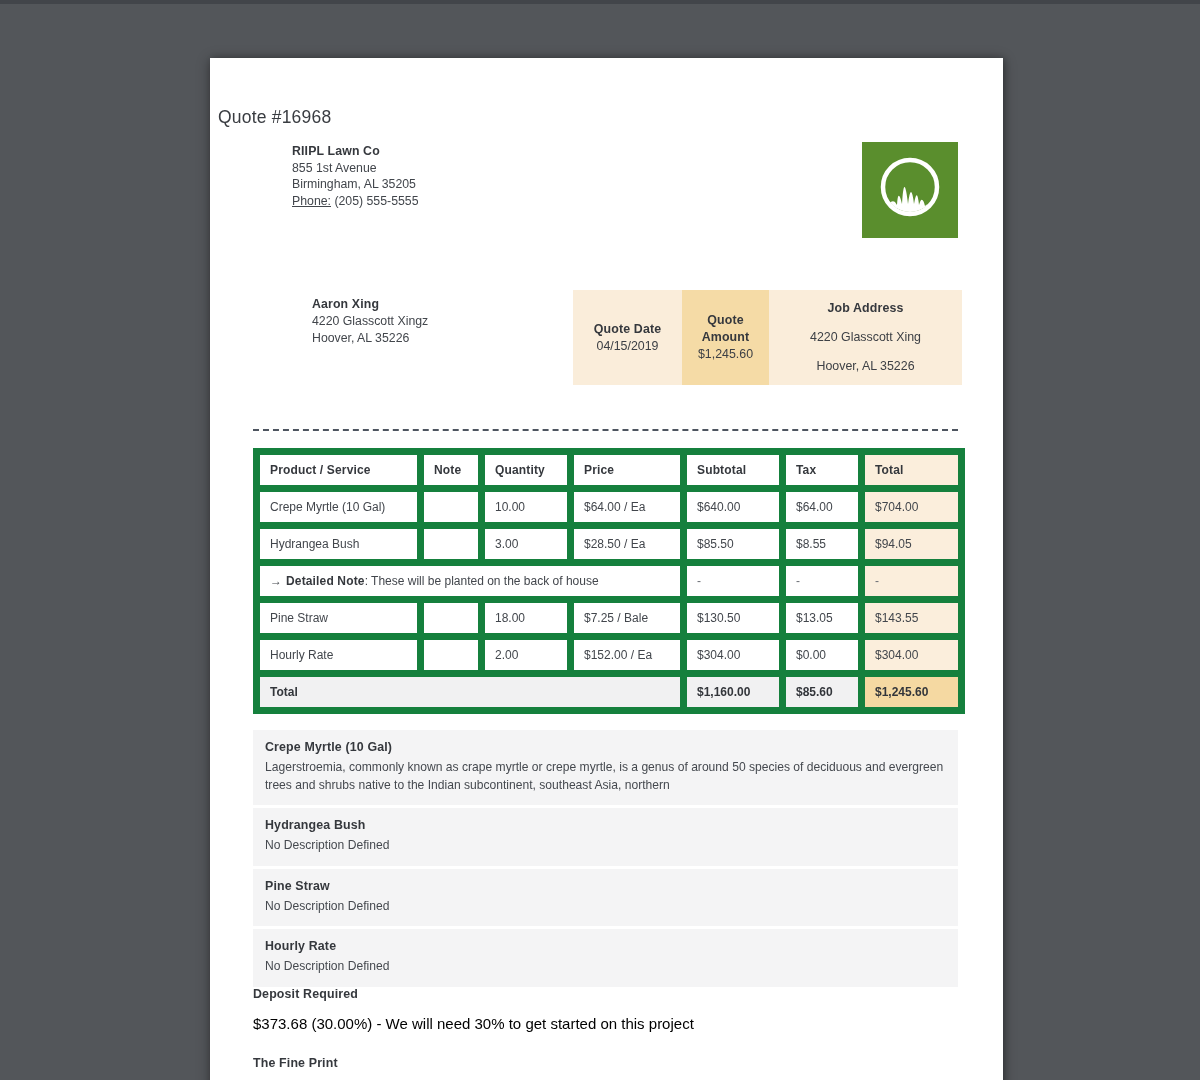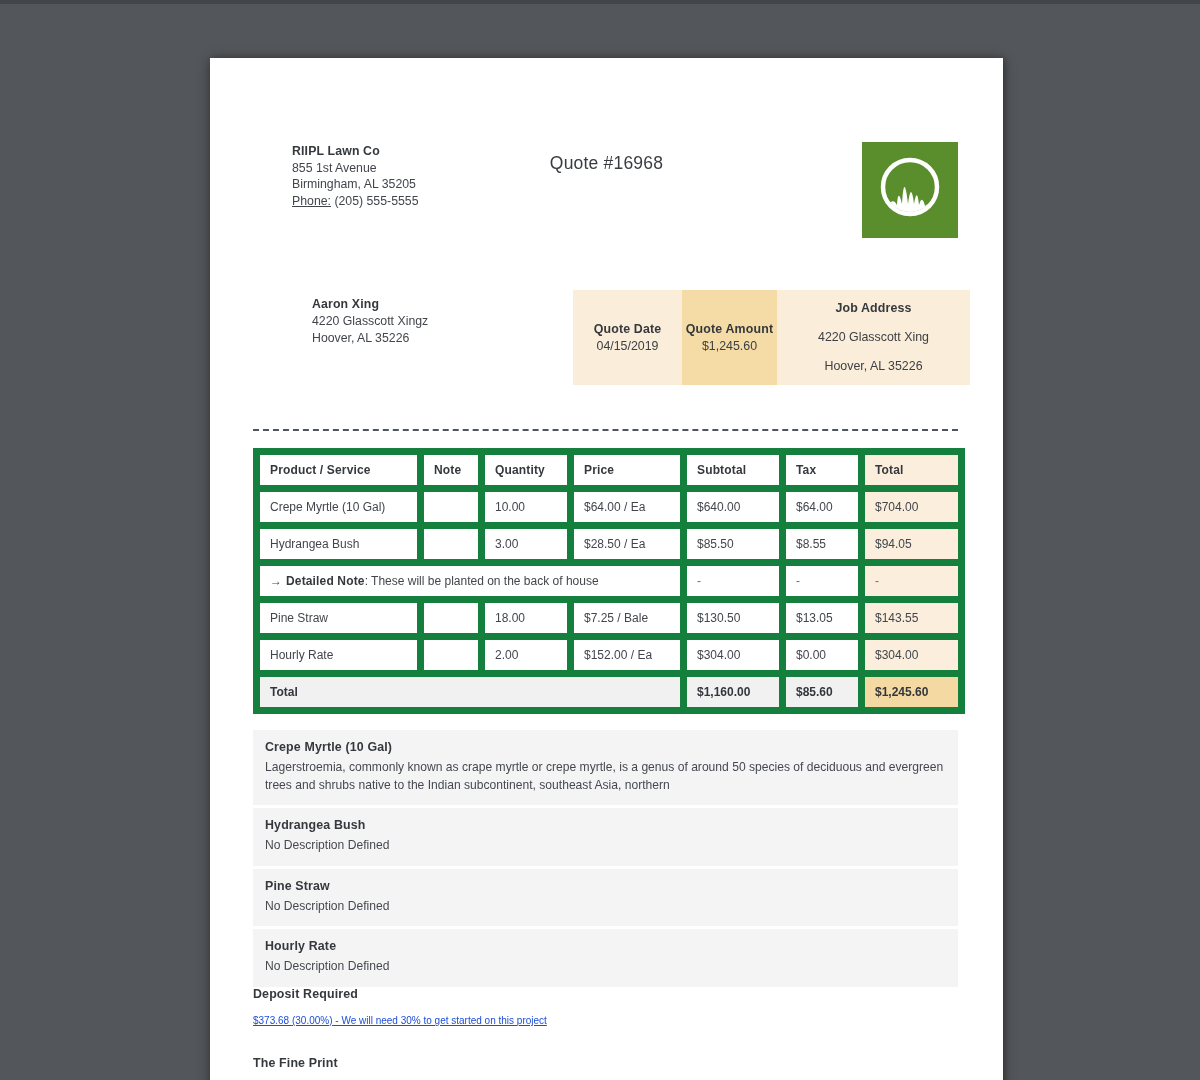--- a/index.html
+++ b/index.html
@@ -11,37 +11,37 @@
   }
   .topbar { position:absolute; left:0; top:0; width:1200px; height:4px; background:#42454A; }
   .page {
     position:absolute; left:210px; top:58px; width:793px; height:1040px;
     background:#ffffff; box-shadow:0 2px 12px rgba(0,0,0,.40), 2px 0 6px rgba(0,0,0,.18);
   }
   .b { font-weight:bold; color:#35383D; letter-spacing:.15px; }
   .u { text-decoration:underline; }
 
   .title {
-    position:absolute; left:0; top:49px; width:100%;
-    text-align:center; font-size:17.5px; color:#393C41; letter-spacing:.2px;margin-top:46px;
+    position:absolute; left:8px; top:49px; width:100%;
+    font-size:17.5px; color:#393C41; letter-spacing:.2px;
   }
   .company { position:absolute; left:82px; top:85px; font-size:12.3px; line-height:16.6px; }
   .customer { position:absolute; left:102px; top:238px; font-size:12.3px; line-height:16.9px; }
 
   .logo { position:absolute; left:652px; top:84px; width:96px; height:96px; }
   .logo svg { display:block; }
 
   .infoboxes { position:absolute; left:363px; top:232px; height:95px; display:flex; }
   .ibox {
     background:#FAEDDA; height:95px; display:flex; flex-direction:column;
     justify-content:center; align-items:center; text-align:center;
     font-size:12.4px; line-height:17px; color:#3D4045;
   }
   .ibox.date { width:109px; }
-  .ibox.amount { width:95px; background:#F5DBA6;justify-content:center; }
+  .ibox.amount { width:87px; background:#F5DBA6;justify-content:center; }
   .ibox.jobaddr { width:193px;gap:12px; }
 
   .dashline { position:absolute; left:43px; top:371px; width:705px; border-top:2px dashed #4E5560; }
 
   table.items {
     position:absolute; left:43px; top:390px; width:705px;
     border-collapse:collapse; table-layout:fixed; font-size:12px;
   }
   table.items th, table.items td {
     border:7px solid #15803d; height:37px; padding:0 10px;
@@ -56,21 +56,21 @@
   .arrow { display:inline-block; margin-right:4px; color:#42464C; }
   tr.totalrow td { background:#F1F1F2; font-weight:bold; color:#33363B; }
   tr.totalrow td.grand { background:#F5D9A2; }
 
   .descs { position:absolute; left:43px; top:672px; width:705px; }
   .desc-block { background:#F4F4F5; padding:10px 12px 11px 12px; margin-bottom:3px; }
   .desc-title { font-weight:bold; font-size:12.4px; color:#35383D; letter-spacing:.15px; margin-bottom:5px; }
   .desc-text { font-size:12.1px; line-height:17.5px; color:#45494F; }
 
   .deposit-h { position:absolute; left:43px; top:929px; font-size:12.4px; }
-  .deposit-t { position:absolute; left:43px; top:957px; font-size:10px; color:#1d4ed8;text-decoration:underline; }
+  .deposit-t { position:absolute; left:43px; top:957px; font-size:15px; color:#000000; }
   .fineprint-h { position:absolute; left:43px; top:998px; font-size:12.4px; }
 </style>
 </head>
 <body>
 
 <div class="topbar"></div>
 
 <div class="page">
 
   <div class="title">Quote #16968</div>

